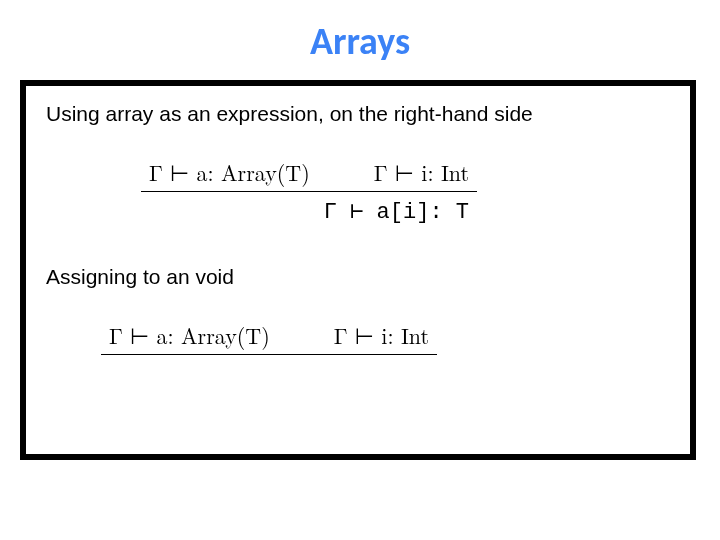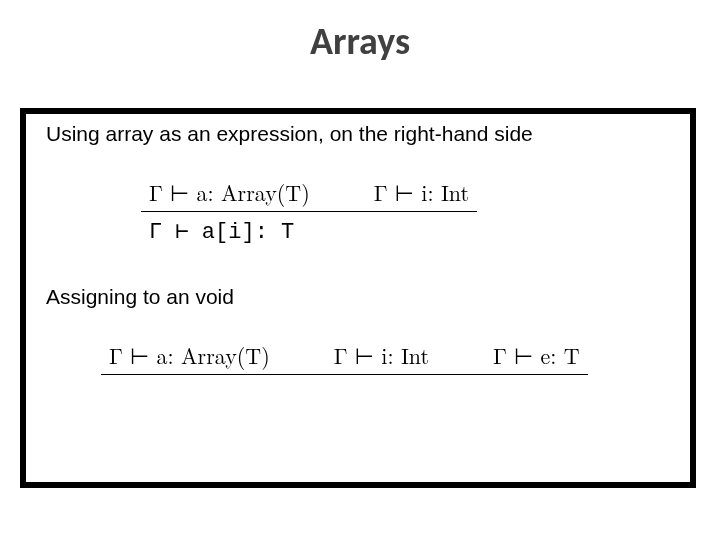--- a/index.html
+++ b/index.html
@@ -19,32 +19,31 @@
   }
   .title {
     position: absolute;
     top: 18px;
     left: 0;
     width: 720px;
     text-align: center;
     font-family: "Calibri", "Segoe UI", Arial, sans-serif;
     font-size: 38px;
     font-weight: 600;
-    color: #404040;
+    color: #3b82f6;
   }
   .content-box {
     position: absolute;
     top: 80px;
     left: 20px;
     width: 676px;
     height: 380px;
     border: 6px solid #000000;
     box-sizing: border-box;
-    padding: 8px 20px 20px 20px;
-    margin-top: 28px;
+    padding: 16px 20px 20px 20px;
   }
   .subheading {
     font-family: Arial, Helvetica, sans-serif;
     font-size: 21px;
     color: #000000;
     margin: 0;
   }
   .sub1 {
     margin-top: 0;
     margin-bottom: 30px;
@@ -52,21 +51,21 @@
   .sub2 {
     margin-top: 18px;
     margin-bottom: 30px;
   }
   .rule {
     font-family: "Cambria Math", "Latin Modern Roman", "Times New Roman", serif;
     font-size: 22px;
     color: #000000;
     width: fit-content;
     margin: 0 auto 40px auto;
-    text-align: left;
+    text-align: right;
   }
   .rule1 { margin-left: 95px; margin-right: auto; }
   .rule2 { margin-left: 55px; margin-right: auto; }
   .premises {
     display: flex;
     justify-content: center;
     gap: 64px;
     white-space: nowrap;
     padding: 0 8px 2px 8px;
   }
@@ -100,20 +99,19 @@
       <div class="rule-line"></div>
       <div class="conclusion">Γ ⊢ a[i]: T</div>
     </div>
 
     <p class="subheading sub2">Assigning to an void</p>
 
     <div class="rule rule2">
       <div class="premises">
         <span>Γ ⊢ a: Array(T)</span>
         <span>Γ ⊢ i: Int</span>
-        <span>Γ ⊢ e: T</span>
       </div>
       <div class="rule-line"></div>
     </div>
 
   </div>
 
 </div>
 
 </body></html>

